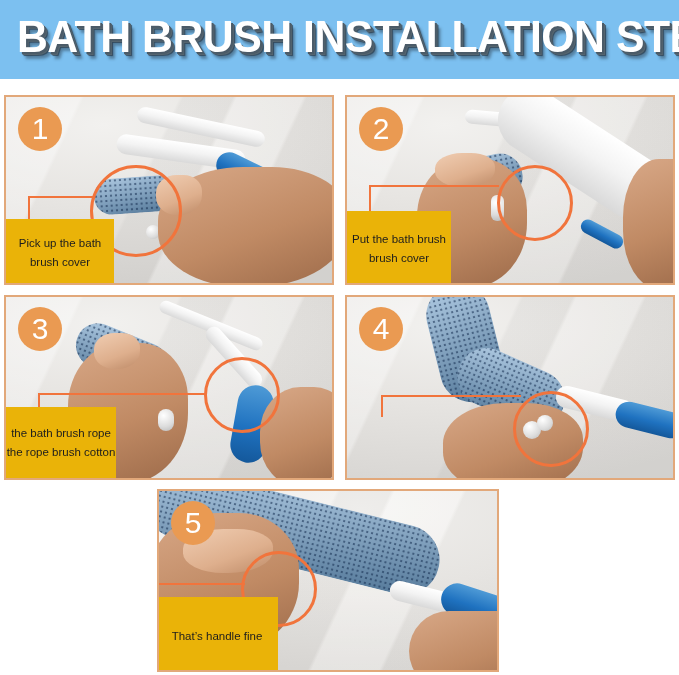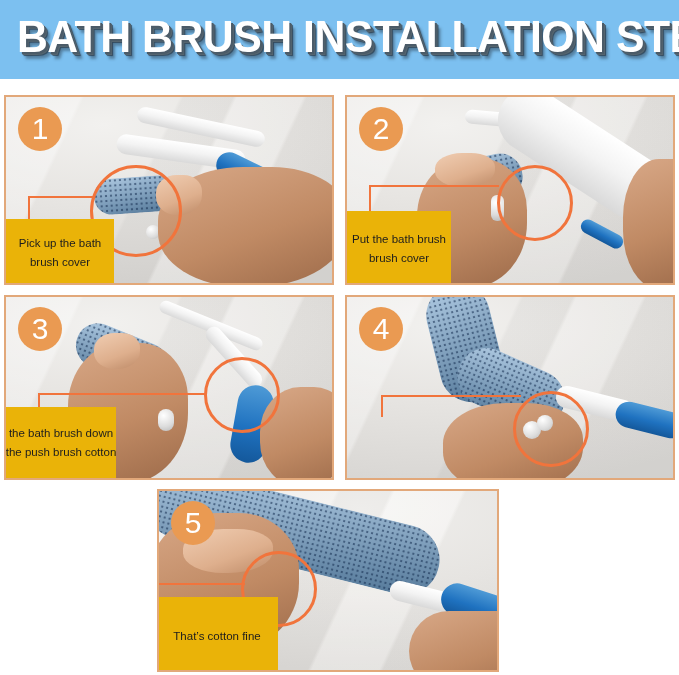--- a/index.html
+++ b/index.html
@@ -213,22 +213,22 @@
     <div class="knob" style="left:152px;top:112px;width:16px;height:22px;border-radius:8px;"></div>
   </div>
 
   <div class="badge">3</div>
 
   <div class="ring" style="left:198px;top:60px;width:76px;height:76px;"></div>
   <div class="lead-h" style="left:32px;top:96px;width:168px;"></div>
   <div class="lead-v" style="left:32px;top:96px;height:22px;"></div>
 
   <div class="caption" style="left:0px;top:110px;width:110px;height:72px;">
-    <span>the bath brush down</span>
-    <span>the push brush cotton</span>
+    <span>the bath brush rope</span>
+    <span>the rope brush cotton</span>
   </div>
 </div>
 
 <div class="panel" style="left:345px;top:295px;width:330px;height:185px;">
   <div class="photo">
     <div class="sheet"></div>
     <div class="mesh" style="left:86px;top:-14px;width:64px;height:120px;border-radius:34px;transform:rotate(-14deg);"></div>
     <div class="mesh" style="left:108px;top:62px;width:112px;height:58px;border-radius:34px;transform:rotate(24deg);"></div>
     <div class="whitebar" style="left:208px;top:96px;width:80px;height:22px;transform:rotate(14deg);"></div>
     <div class="bluehandle" style="left:268px;top:110px;width:70px;height:26px;transform:rotate(14deg);"></div>
@@ -255,15 +255,15 @@
     <div class="skin-light" style="left:24px;top:38px;width:90px;height:44px;"></div>
     <div class="skin" style="left:250px;top:120px;width:140px;height:80px;border-radius:50px;"></div>
   </div>
 
   <div class="badge">5</div>
 
   <div class="ring" style="left:82px;top:60px;width:76px;height:76px;"></div>
   <div class="lead-h" style="left:-10px;top:92px;width:96px;"></div>
 
   <div class="caption" style="left:-3px;top:106px;width:122px;height:78px;">
-    <span>That’s cotton fine</span>
+    <span>That’s handle fine</span>
   </div>
 </div>
 
 </body></html>

